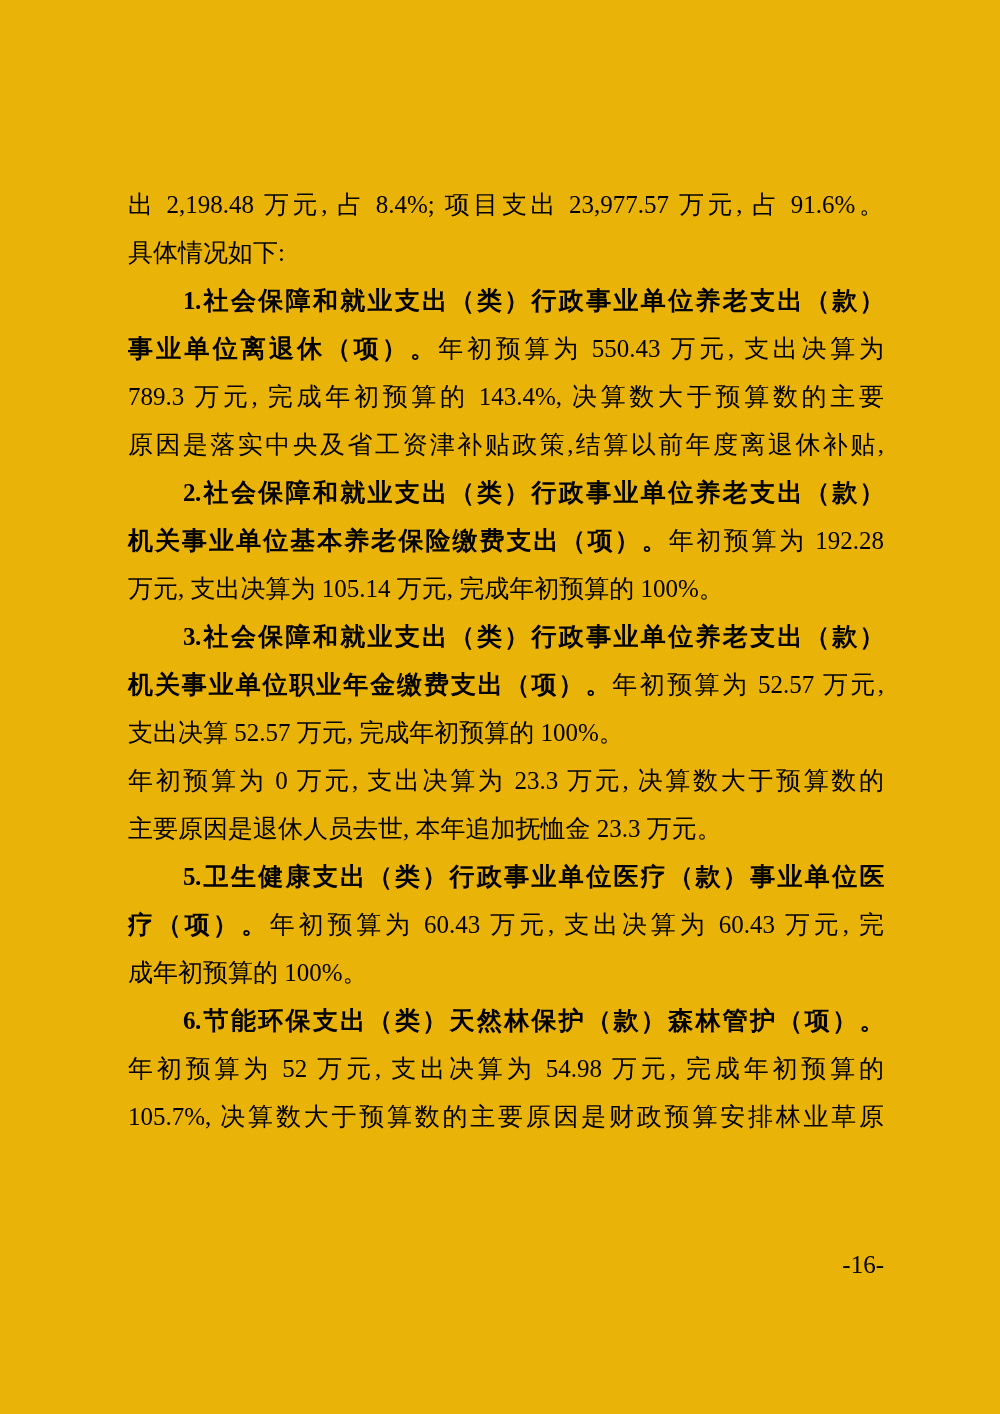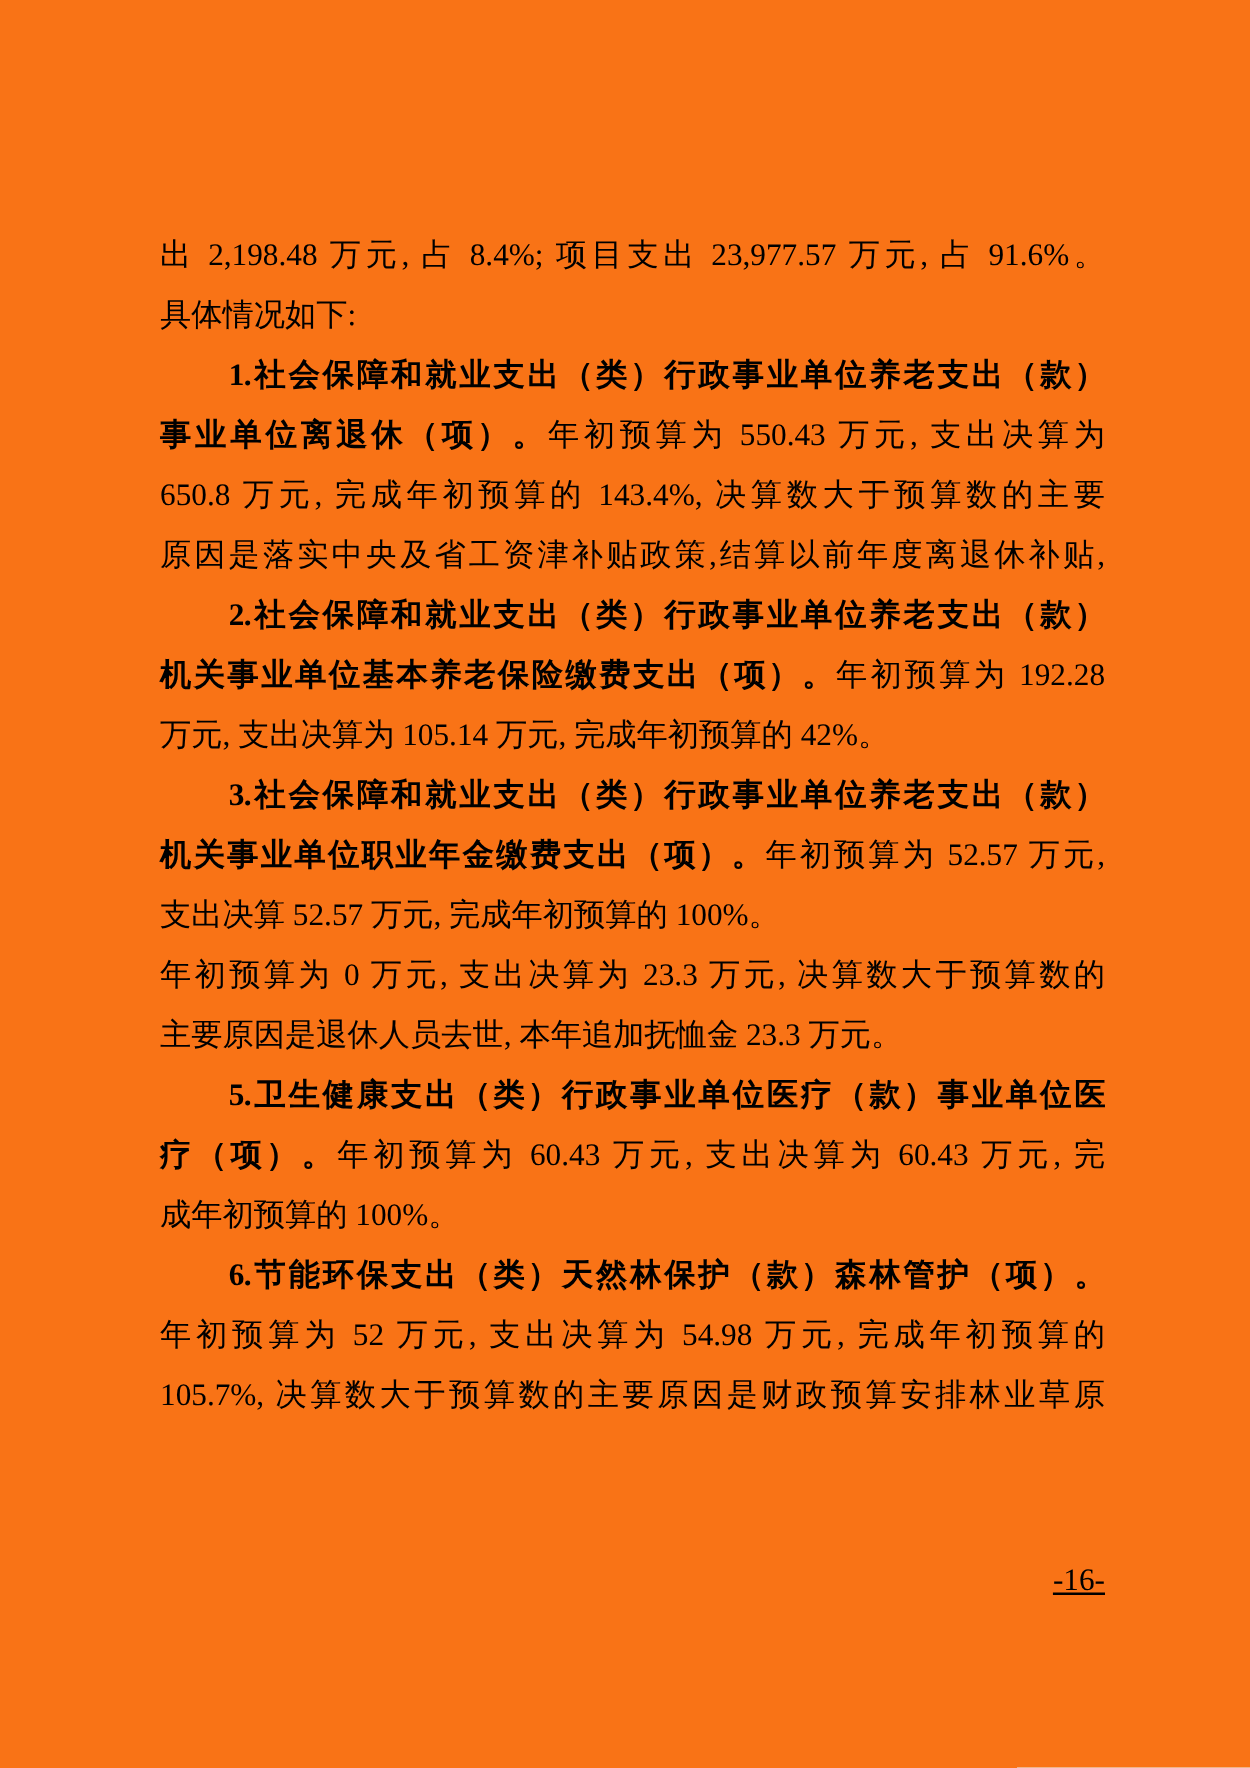--- a/index.html
+++ b/index.html
@@ -1,20 +1,20 @@
 <!DOCTYPE html>
 <html><head>
 <meta charset="utf-8">
 <style>
   html,body{margin:0;padding:0;background:#e8e8e8;}
   .page{
     position:relative;
     width:1000px;height:1414px;
     margin:0 auto;
-    background:#f97316;
+    background:#eab308;
     overflow:hidden;
   }
   .content{
     position:absolute;
     left:128px;top:181px;width:756px;
     font-family:"Liberation Serif","DejaVu Serif",serif;
     font-size:25px;
     line-height:48px;
     color:#000000;
   }
@@ -27,37 +27,36 @@
   .run{ font-weight:normal; }
   .run.bold{ font-weight:bold; letter-spacing:-0.5px; }
   .page-number{
     position:absolute;
     left:128px;top:1241px;width:756px;
     text-align:right;
     font-family:"Liberation Serif","DejaVu Serif",serif;
     font-size:25px;
     line-height:48px;
     color:#000000;
-    text-decoration:underline;
   }
 </style>
 </head>
 <body>
 
 <div class="page">
   <div class="content" id="doc-body">
       <div class="line fill"><span class="run">出 2,198.48 万元, 占 8.4%; 项目支出 23,977.57 万元, 占 91.6%。</span></div>
       <div class="line"><span class="run">具体情况如下:</span></div>
       <div class="line indent fill"><span class="run bold">1.社会保障和就业支出（类）行政事业单位养老支出（款）</span></div>
       <div class="line fill"><span class="run bold">事业单位离退休（项）。</span><span class="run">年初预算为 550.43 万元, 支出决算为</span></div>
-      <div class="line fill"><span class="run">650.8 万元, 完成年初预算的 143.4%, 决算数大于预算数的主要</span></div>
+      <div class="line fill"><span class="run">789.3 万元, 完成年初预算的 143.4%, 决算数大于预算数的主要</span></div>
       <div class="line fill"><span class="run">原因是落实中央及省工资津补贴政策,结算以前年度离退休补贴,</span></div>
       <div class="line indent fill"><span class="run bold">2.社会保障和就业支出（类）行政事业单位养老支出（款）</span></div>
       <div class="line fill"><span class="run bold">机关事业单位基本养老保险缴费支出（项）。</span><span class="run">年初预算为 192.28</span></div>
-      <div class="line"><span class="run">万元, 支出决算为 105.14 万元, 完成年初预算的 42%。</span></div>
+      <div class="line"><span class="run">万元, 支出决算为 105.14 万元, 完成年初预算的 100%。</span></div>
       <div class="line indent fill"><span class="run bold">3.社会保障和就业支出（类）行政事业单位养老支出（款）</span></div>
       <div class="line fill"><span class="run bold">机关事业单位职业年金缴费支出（项）。</span><span class="run">年初预算为 52.57 万元,</span></div>
       <div class="line"><span class="run">支出决算 52.57 万元, 完成年初预算的 100%。</span></div>
       <div class="line fill"><span class="run">年初预算为 0 万元, 支出决算为 23.3 万元, 决算数大于预算数的</span></div>
       <div class="line"><span class="run">主要原因是退休人员去世, 本年追加抚恤金 23.3 万元。</span></div>
       <div class="line indent fill"><span class="run bold">5.卫生健康支出（类）行政事业单位医疗（款）事业单位医</span></div>
       <div class="line fill"><span class="run bold">疗（项）。</span><span class="run">年初预算为 60.43 万元, 支出决算为 60.43 万元, 完</span></div>
       <div class="line"><span class="run">成年初预算的 100%。</span></div>
       <div class="line indent fill"><span class="run bold">6.节能环保支出（类）天然林保护（款）森林管护（项）。</span></div>
       <div class="line fill"><span class="run">年初预算为 52 万元, 支出决算为 54.98 万元, 完成年初预算的</span></div>

